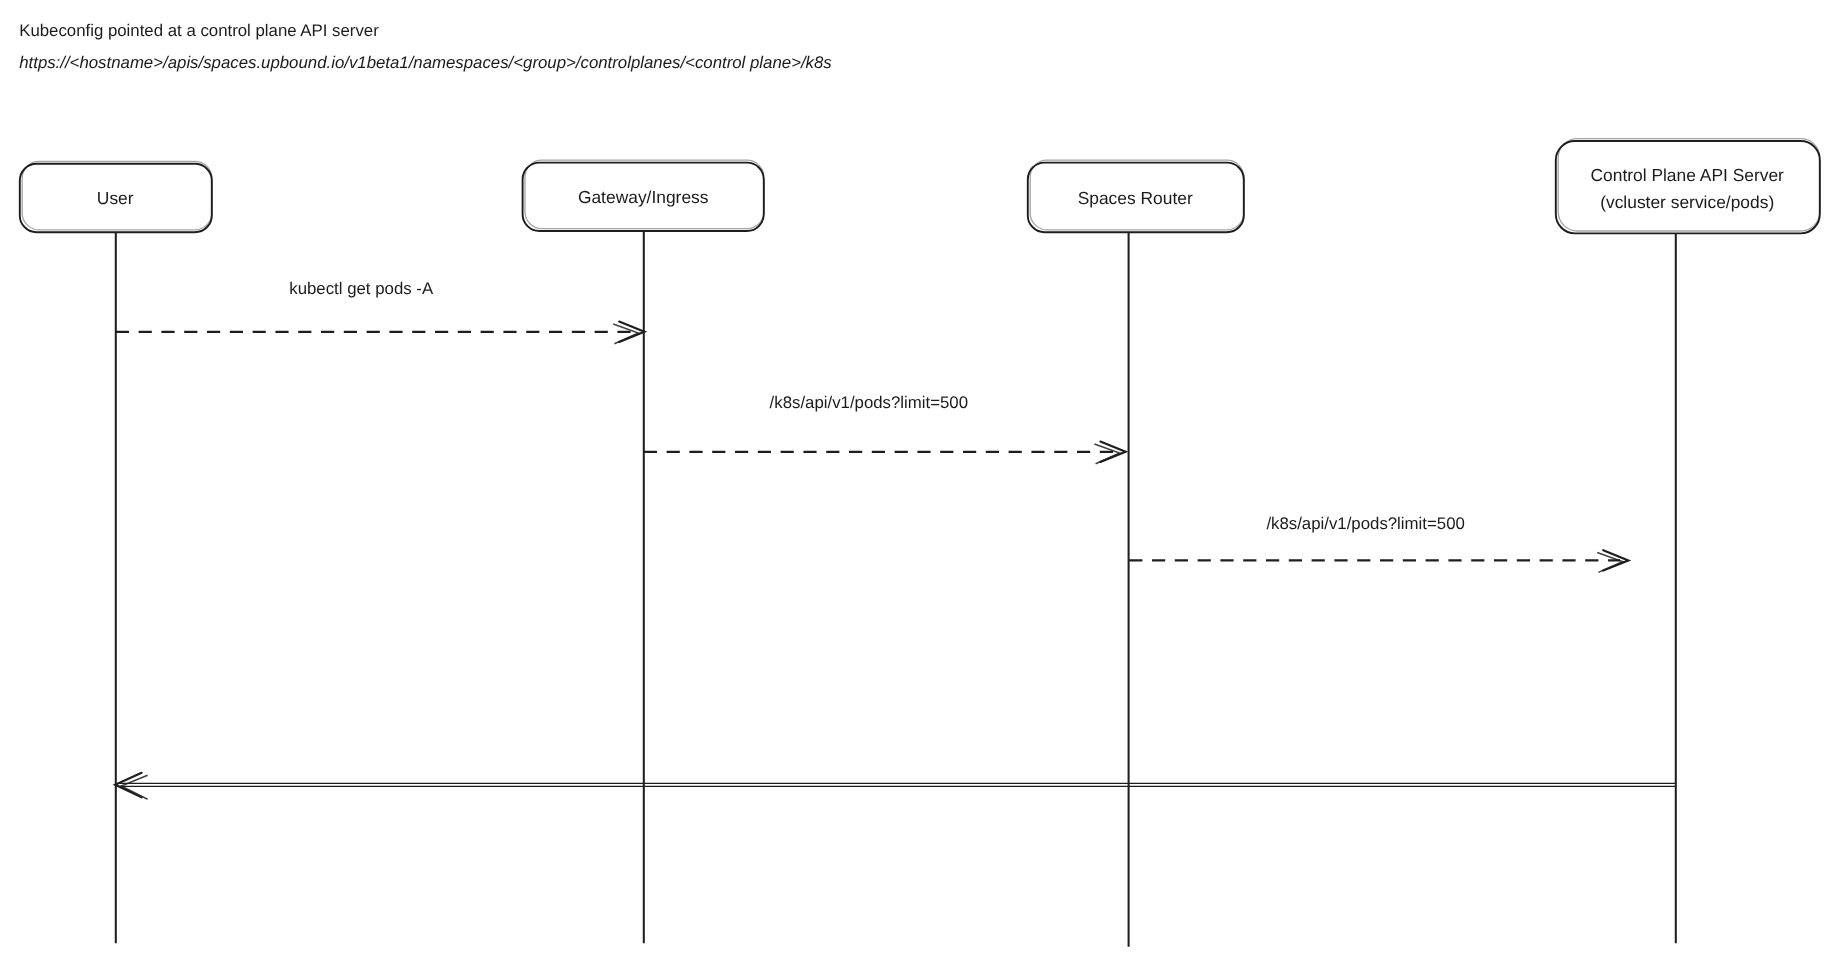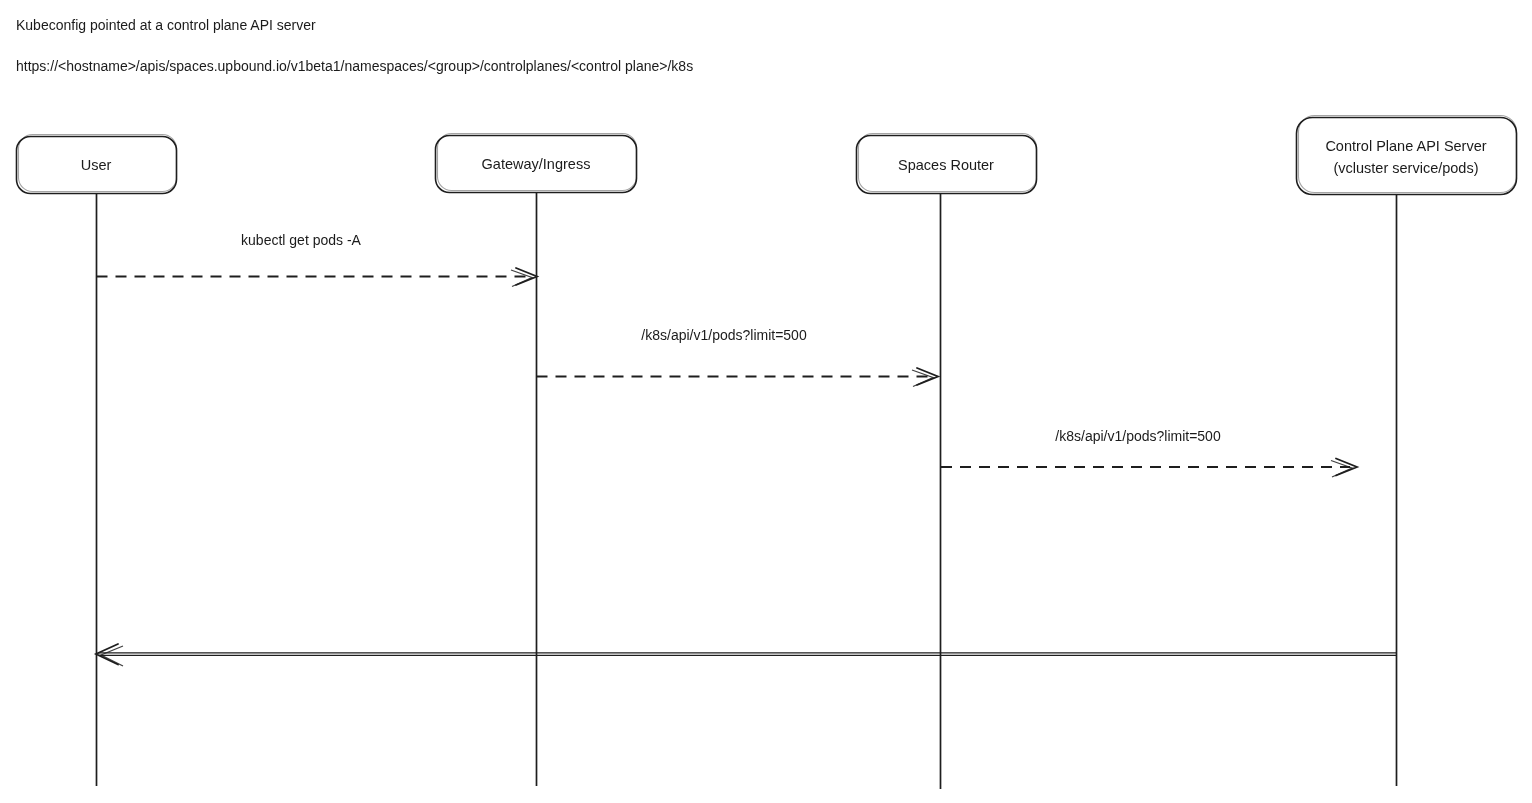--- a/index.html
+++ b/index.html
@@ -21,21 +21,21 @@
   .page { position: relative; width: 1532px; height: 637px; }
   .header-line {
     position: absolute;
     left: 16px;
     font-size: 14px;
     line-height: 17px;
     color: var(--text);
     white-space: nowrap;
   }
   .header-line.title { top: 17px; }
-  .header-line.url   { top: 58px; }
+  .header-line.url   { top: 44px; font-style: italic; }
   svg.diagram { position: absolute; top: 0; left: 0; }
   svg.diagram { color: var(--stroke); }
   svg.diagram text {
     fill: var(--text);
     font-family: "Liberation Sans", sans-serif;
     font-size: 14px;
   }
   svg.diagram text.actor-label { font-size: 14.5px; }
   .shape       { stroke: currentColor; fill: none; }
   .box         { stroke-width: 1.6; fill: #ffffff; }

